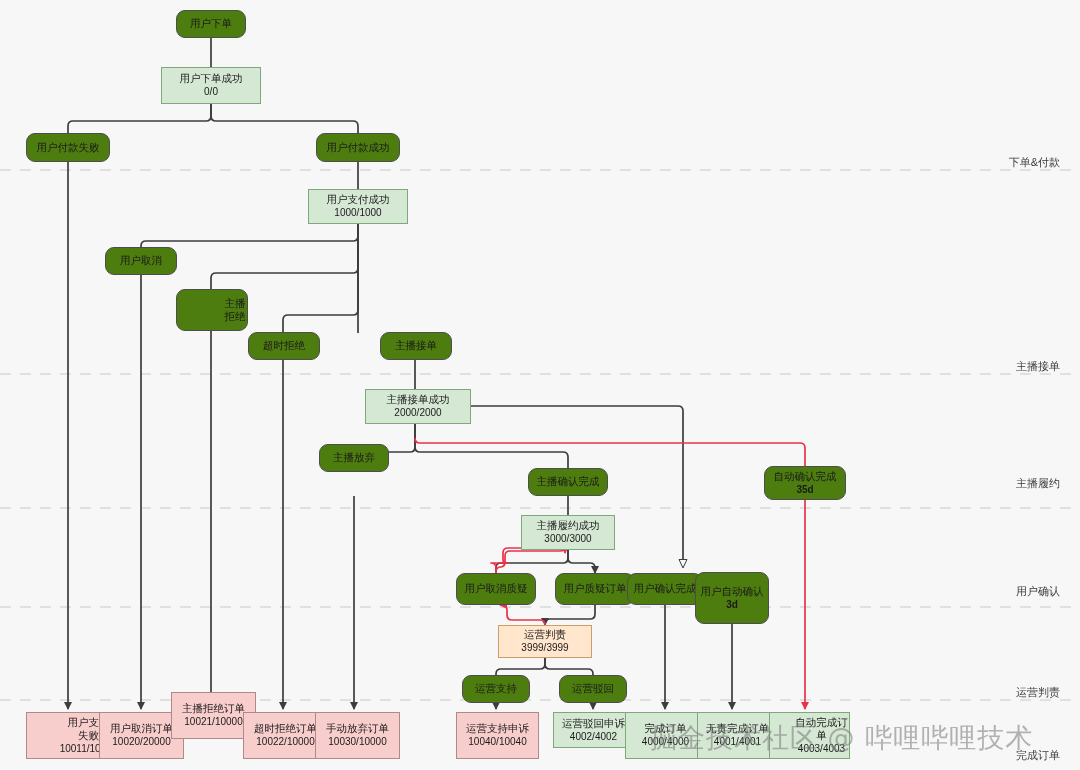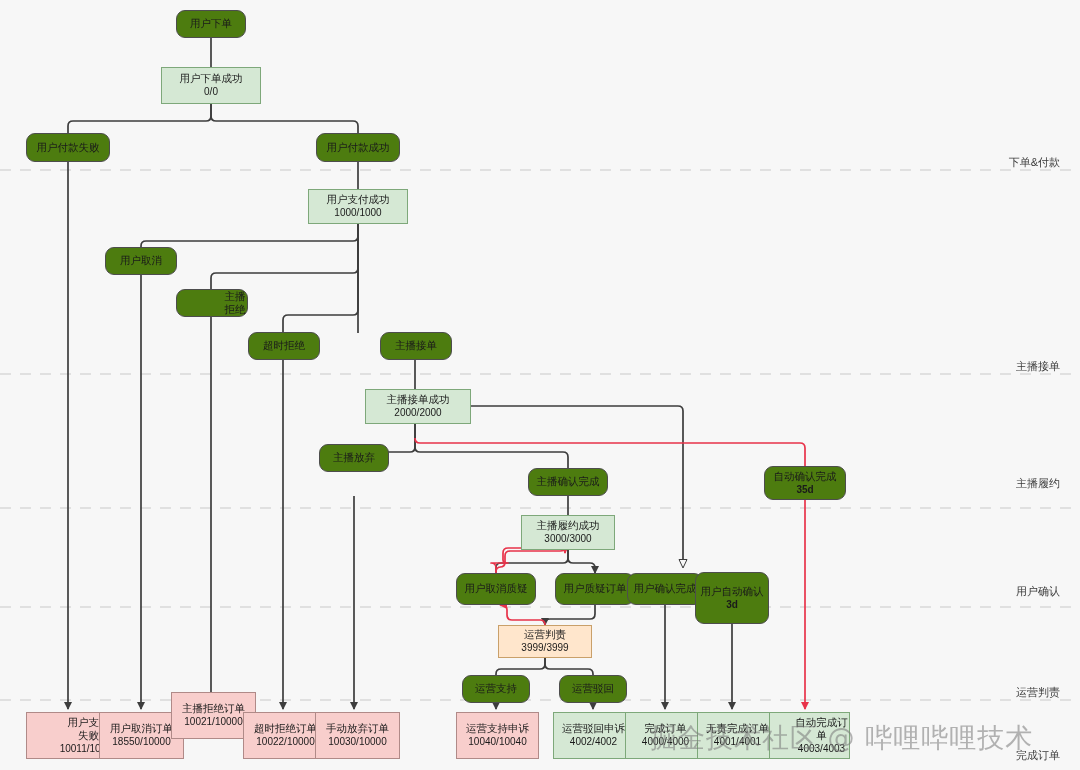--- a/index.html
+++ b/index.html
@@ -188,21 +188,21 @@
 
   <div class="node green rect" style="left:308px; top:189px; width:100px; height:35px;">
     <span>用户支付成功</span>
     <span class="sub">1000/1000</span>
   </div>
 
   <div class="node" style="left:105px; top:247px; width:72px; height:28px;">
     <span>用户取消</span>
   </div>
 
-  <div class="node" style="left:176px; top:289px; width:72px; height:28px;padding-left:46px;">
+  <div class="node" style="left:176px; top:289px; width:72px; height:42px;padding-left:46px;">
     <span>主播拒绝</span>
   </div>
 
   <div class="node" style="left:248px; top:332px; width:72px; height:28px;">
     <span>超时拒绝</span>
   </div>
 
   <div class="node" style="left:380px; top:332px; width:72px; height:28px;">
     <span>主播接单</span>
   </div>
@@ -260,21 +260,21 @@
     <span>运营驳回</span>
   </div>
 
   <div class="node pink rect" style="left:26px; top:712px; width:85px; height:47px;padding-left:40px;">
     <span>用户支付失败</span>
     <span class="sub">10011/10000</span>
   </div>
 
   <div class="node pink rect" style="left:99px; top:712px; width:85px; height:47px;">
     <span>用户取消订单</span>
-    <span class="sub">18550/10000</span>
+    <span class="sub">10020/20000</span>
   </div>
 
   <div class="node pink rect" style="left:171px; top:692px; width:85px; height:47px;">
     <span>主播拒绝订单</span>
     <span class="sub">10021/10000</span>
   </div>
 
   <div class="node pink rect" style="left:243px; top:712px; width:85px; height:47px;">
     <span>超时拒绝订单</span>
     <span class="sub">10022/10000</span>
@@ -283,21 +283,21 @@
   <div class="node pink rect" style="left:315px; top:712px; width:85px; height:47px;">
     <span>手动放弃订单</span>
     <span class="sub">10030/10000</span>
   </div>
 
   <div class="node pink rect" style="left:456px; top:712px; width:83px; height:47px;">
     <span>运营支持申诉</span>
     <span class="sub">10040/10040</span>
   </div>
 
-  <div class="node green rect" style="left:553px; top:712px; width:81px; height:47px;">
+  <div class="node green rect" style="left:553px; top:712px; width:81px; height:36px;">
     <span>运营驳回申诉</span>
     <span class="sub">4002/4002</span>
   </div>
 
   <div class="node green rect" style="left:625px; top:712px; width:81px; height:47px;">
     <span>完成订单</span>
     <span class="sub">4000/4000</span>
   </div>
 
   <div class="node green rect" style="left:697px; top:712px; width:81px; height:47px;">

